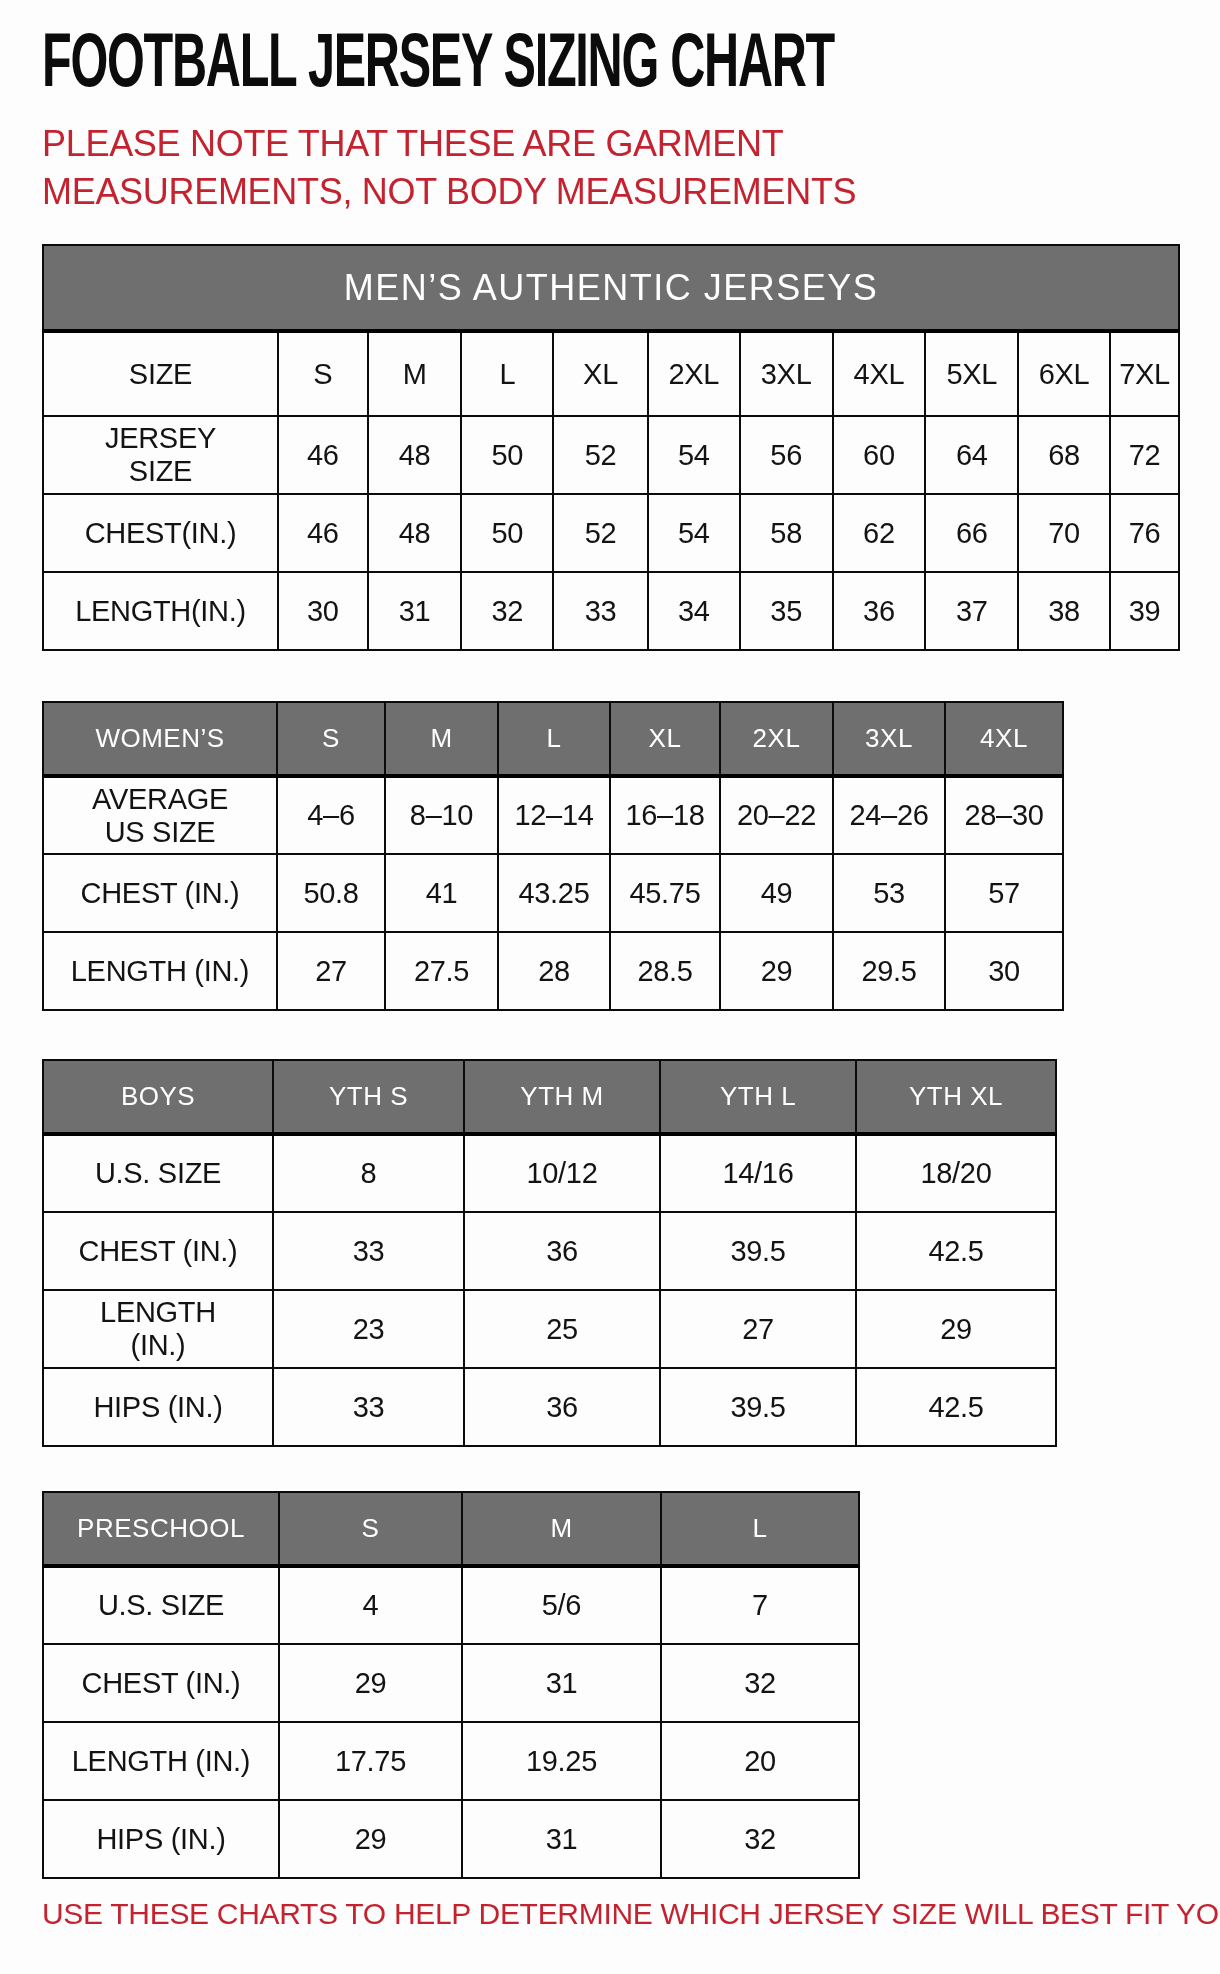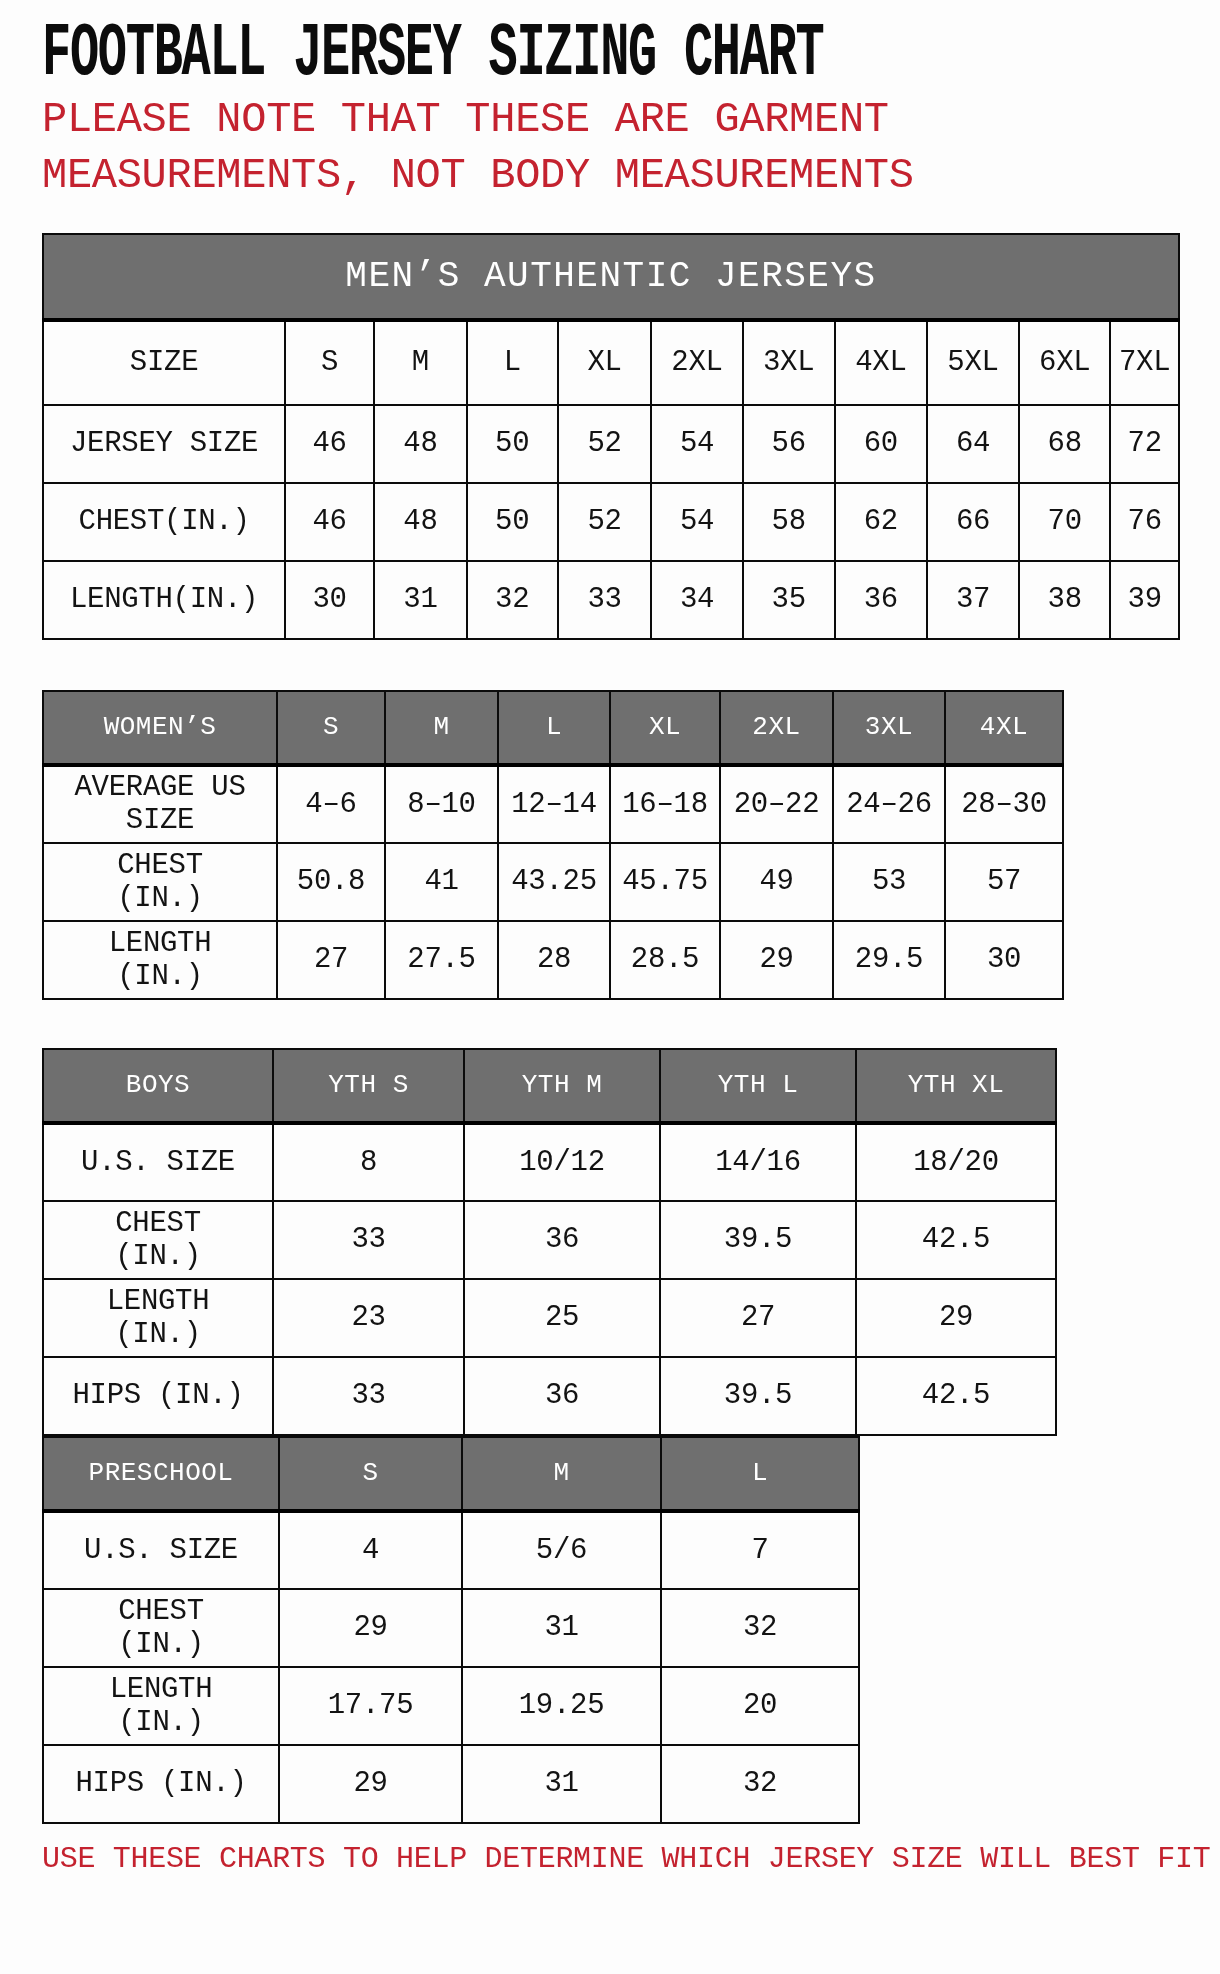--- a/index.html
+++ b/index.html
@@ -8,36 +8,36 @@
     --line:#0B0B0B;
   }
   *{box-sizing:border-box;}
   html,body{margin:0;padding:0;}
   body{
     width:1220px;height:1974px;
     background:#FDFDFD;
     font-family:"Liberation Sans", sans-serif;
     color:#131313;
   }
-  .container{padding:16px 40px 0 42px;font-family:Liberation Mono, monospace;}
+  .container{padding:22px 40px 0 42px;}
   .page-title{
     margin:0;
     font-size:76px;
     font-weight:800;
     line-height:1.0;
     letter-spacing:-2px;
     color:#0C0C0C;
     white-space:nowrap;
     transform:scaleX(0.64);
     transform-origin:left center;
   }
   .note{
-    margin-top:0;
+    margin-top:22px;
     max-width:920px;
-    font-size:42px;
+    font-size:36px;
     line-height:1.34;
     letter-spacing:-0.3px;
     color:var(--red);
   }
   table{
     border-collapse:collapse;
     table-layout:fixed;
     border:2px solid var(--line);
   }
   td{
@@ -65,21 +65,21 @@
     border-bottom:4px solid #000;
     height:74px;
     font-size:26px;
     letter-spacing:0.5px;
   }
   tr.hdr.plain td{height:85px;}
   .t-mens{margin-top:28px;}
   .t-womens{margin-top:50px;}
   .t-womens tr.data-row:first-of-type td{height:84px;}
   .t-boys{margin-top:48px;}
-  .t-preschool{}
+  .t-preschool{margin-top:44px;}
   .footer{
     margin-top:18px;
     font-size:30px;
     letter-spacing:-0.3px;
     color:var(--red);
     white-space:nowrap;
   }
 </style>
 </head>
 <body>

